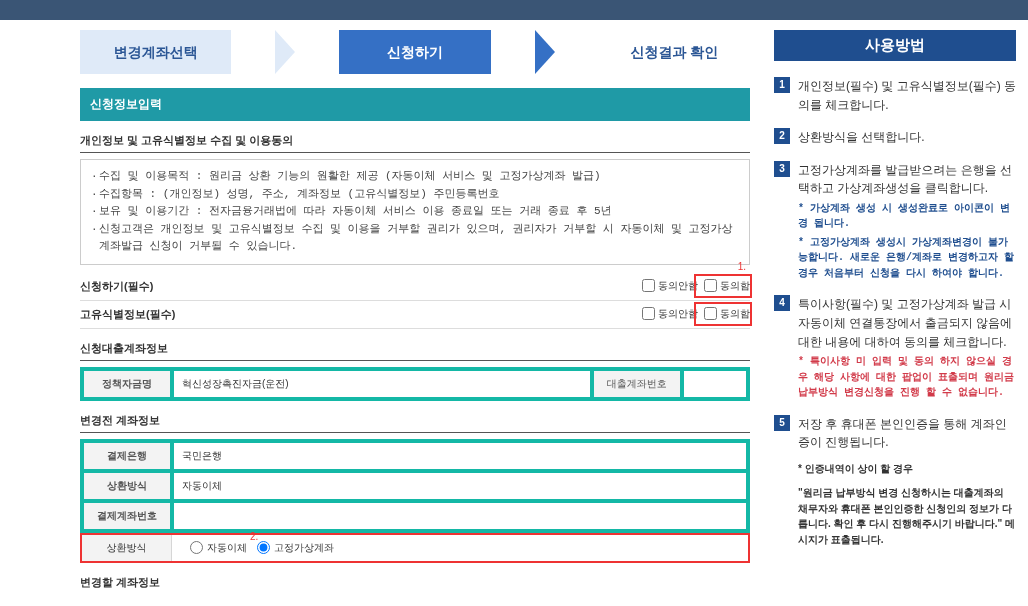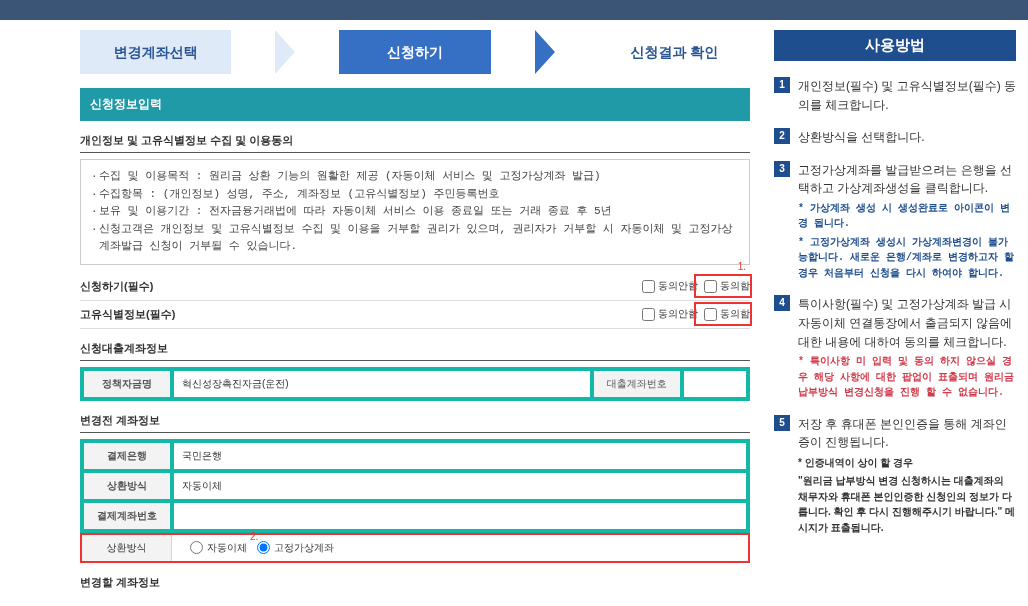--- a/index.html
+++ b/index.html
@@ -25,21 +25,21 @@
 
   .subhead { font-weight: 700; font-size: 11px; margin: 12px 0 6px; border-bottom: 1px solid #555; padding-bottom: 4px; }
 
   .infobox { border: 1px solid #ccc; padding: 8px 10px; font-size: 11px; color: #444; line-height: 1.6; font-family: Liberation Mono, monospace; }
   .infobox li { list-style: none; position: relative; padding-left: 8px; }
   .infobox li::before { content: "·"; position: absolute; left: 0; }
 
   .consent-row { display: flex; justify-content: space-between; align-items: center; border-bottom: 1px solid #ddd; padding: 6px 0; position: relative; }
   .consent-row:last-of-type { border-bottom: none; }
   .consent-opts { display: flex; gap: 6px; font-size: 10px; align-items: center; }
-  .consent-opts label { display: flex; align-items: flex-end; gap: 3px; }
+  .consent-opts label { display: flex; align-items: flex-start; gap: 3px; }
   .redbox { position: absolute; right: -2px; top: 1px; border: 2px solid #e33; width: 58px; height: 24px; pointer-events: none; }
   .rednum { position: absolute; color: #e33; font-size: 10px; }
 
   .tbl { width: 100%; border-collapse: collapse; font-size: 10px; }
   .tbl th, .tbl td { border: 4px solid #14b8a6; padding: 6px 8px; text-align: left; }
   .tbl th { background: #f3f3f3; font-weight: 600; width: 90px; text-align: center; color:#555;}
   .tbl td.lbl { background: #f3f3f3; text-align: center; width: 90px; color:#555;}
 
   .method-row { display: flex; align-items: center; gap: 10px; padding: 6px 8px; border: 1px solid #d6d6d6; border-top: none; font-size: 10px; position: relative; }
   .method-row .th { background: #f3f3f3; width: 90px; text-align: center; margin: -6px 8px -6px -8px; padding: 6px 0; border-right: 1px solid #d6d6d6; }
@@ -53,21 +53,21 @@
   .changerow select { width: 110px; background:#f2f2f2;}
   .changerow input.code { width: 148px; }
   .btn-gen { background: #d23b4a; color: #fff; border: none; padding: 4px 10px; font-size: 10px; cursor: pointer; }
 
   
   .side-title { background: #1f4e8f; color: #fff; text-align: center; padding: 6px 0; font-size: 15px; font-weight: 700; margin-bottom: 16px; }
   .side-item { display: flex; gap: 8px; margin-bottom: 14px; font-size: 12px; line-height: 1.55; }
   .side-num { background: #1f4e8f; color: #fff; min-width: 16px; height: 16px; line-height: 16px; text-align: center; font-size: 10px; font-weight: 700; }
   .side-note { color: #1f4e8f; font-weight: 700; font-size: 10px; display: block; margin-top: 3px; font-family: Liberation Mono, monospace; }
   .side-note.red { color: #d23b4a; }
-  .side-sub { font-weight: 700; font-size: 10px; display: block; margin-top: 3px; }
+  .side-sub { font-weight: 700; font-size: 10px; display: block; margin-top: 9px; }
 
   input[type=checkbox], input[type=radio] { margin: 0; }
 </style>
 </head>
 <body>
 
 <div class="topbar"></div>
 
 <div class="container">
   <div class="main">

